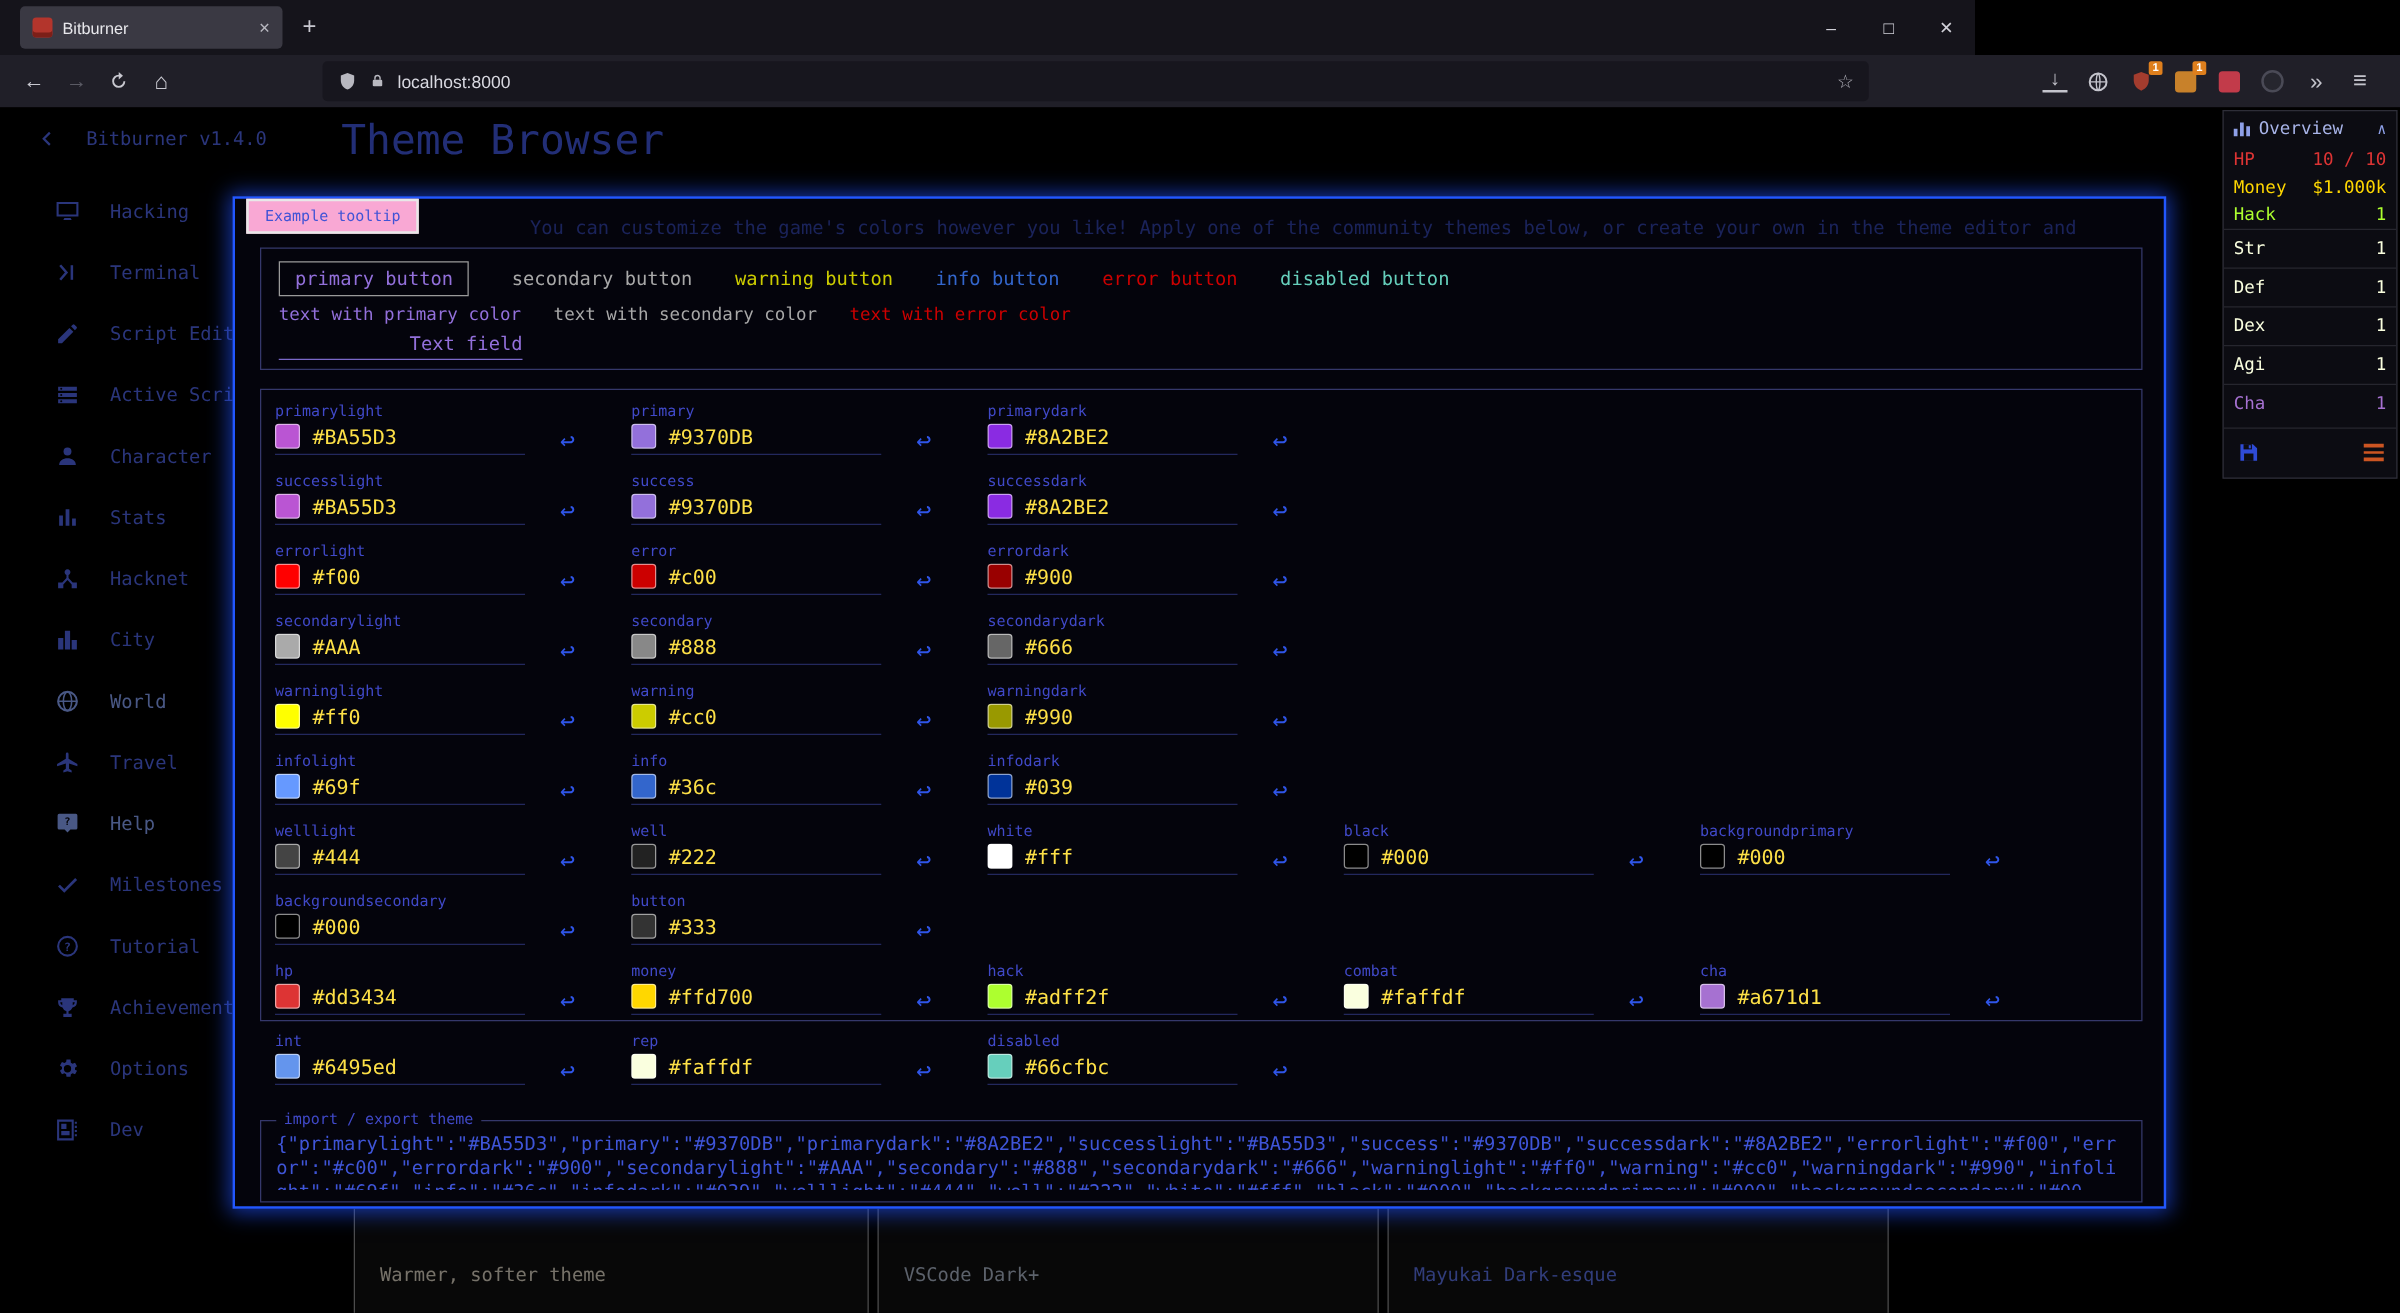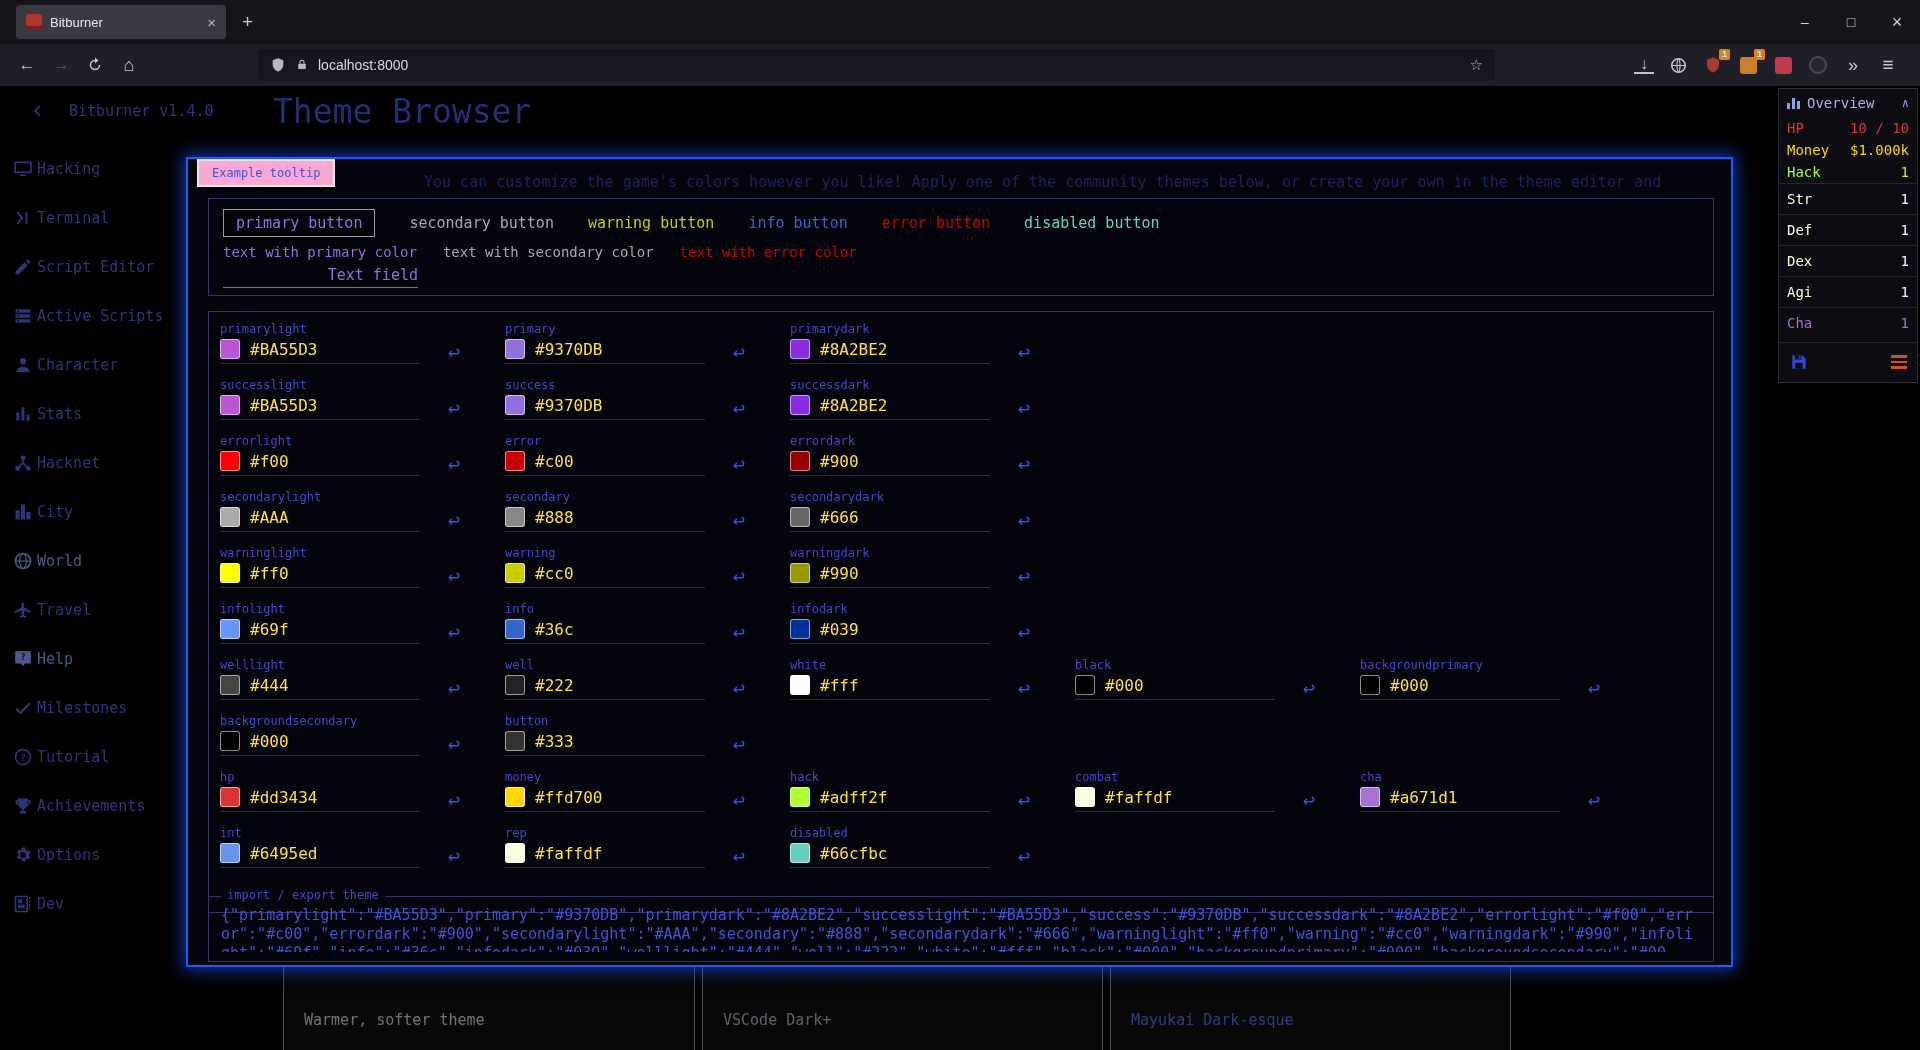--- a/index.html
+++ b/index.html
@@ -1,21 +1,21 @@
 <!DOCTYPE html>
 <html><head>
 <meta charset="utf-8">
 <style>
   * { box-sizing: border-box; margin: 0; padding: 0; }
   html,body { width:1920px; height:1050px; background:#000; overflow:hidden;
               font-family:"Liberation Sans", sans-serif; }
   #app { position:relative; width:1920px; height:1050px; }
 
   
-  .titlebar { position:absolute; left:0; top:0; width:1920px; height:44px;
+  .titlebar { position:absolute; left:0; top:0; width:1580px; height:44px;
               background:#15141b; display:flex; align-items:center; }
   .tab { margin-left:16px; width:210px; height:34px; background:#3a3943; border-radius:4px;
          display:flex; align-items:center; padding:0 10px; gap:8px; }
   .favicon { width:16px; height:16px; border-radius:3px; background:#b3352c; flex:0 0 auto;
              box-shadow: inset 0 -4px 0 #7c1f18; }
   .tabtitle { flex:1; font-size:13px; color:#e8e8ec; white-space:nowrap; overflow:hidden; }
   .tabclose::before { content:"\00D7"; }
   .tabclose { color:#b8b8c0; font-size:15px; line-height:1; cursor:default; }
   .newtab::before { content:"\002B"; }
   .newtab { margin-left:16px; color:#c8c8d0; font-size:19px; }
@@ -59,21 +59,21 @@
 
   
   .viewport { position:absolute; left:0; top:86px; width:1920px; height:964px; background:#000;
               font-family:"DejaVu Sans Mono", monospace; }
 
   .sidebar { position:absolute; left:0; top:0; width:250px; height:100%; color:#4e62e0; }
   .sb-header { position:absolute; left:29px; top:16px; display:flex; align-items:center; gap:22px; }
   .sb-header .svgicon { width:18px; height:18px; color:#4e62e0; }
   .sb-header-label { font-size:15px; color:#4e62e0; white-space:nowrap; }
   .sb-list { position:absolute; left:0; top:58px; width:250px; }
-  .sb-item { height:49px; display:flex; align-items:center; gap:4px; padding-left:13px;
+  .sb-item { height:49px; display:flex; align-items:center; gap:24px; padding-left:44px;
              color:#4e62e0; }
   .sb-item.hl { color:#86a0f2; }
   .sb-item .svgicon { width:20px; height:20px; flex:0 0 auto; }
   .sb-label { font-size:15px; white-space:nowrap; }
 
   .page-title { position:absolute; left:273px; top:6px; font-size:33px; color:#3f55d8;
                 white-space:nowrap; }
   .page-desc { position:absolute; left:273px; top:90px; width:1340px; font-size:15px;
                color:#3f55d8; white-space:nowrap; overflow:hidden; }
 
@@ -120,21 +120,21 @@
                  border:1px solid #35386b; padding:9px 14px; }
   .btn-row { display:flex; align-items:center; gap:34px; height:30px; }
   .preview-btn { font-size:15px; white-space:nowrap; background:none; border:none;
                  font-family:"DejaVu Sans Mono", monospace; }
   .preview-btn.boxed { border:1px solid #9a9a9a; padding:4px 12px; }
   .text-row { display:flex; gap:26px; margin-top:6px; font-size:14px; white-space:nowrap; }
   .text-field { margin-top:5px; }
   .text-field span { display:inline-block; width:195px; font-size:15px; color:#9370DB;
                      border-bottom:1px solid #7a68c8; padding-bottom:3px;text-align:right; }
 
-  .grid-box { position:absolute; left:20px; top:152px; width:1506px; height:602px;
+  .grid-box { position:absolute; left:20px; top:152px; width:1506px; height:506px;
               border:1px solid #35386b; padding:10px 0 0 11px; }
   .color-row { display:flex; height:56px; }
   .color-entry { width:285px; }
   .color-label { font-size:12px; color:#4049c8; height:15px; white-space:nowrap; }
   .color-control { display:flex; align-items:center; margin-top:2px; }
   .inputwrap { display:flex; align-items:center; width:200px; gap:10px;
                border-bottom:1px solid #23285e; padding-bottom:4px; }
   .swatch { width:20px; height:20px; border-radius:3px; border:1px solid rgba(255,255,255,0.55);
             flex:0 0 auto; }
   .hex { font-size:16px; color:#fde047; white-space:nowrap; }

